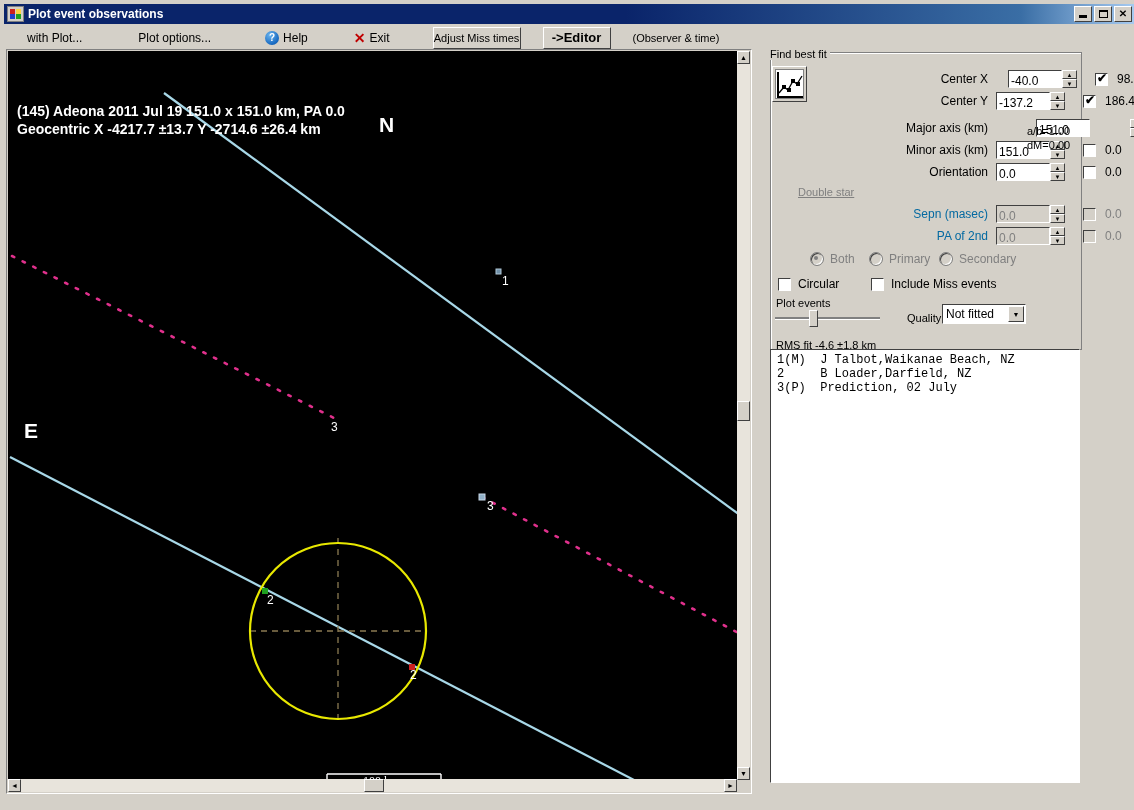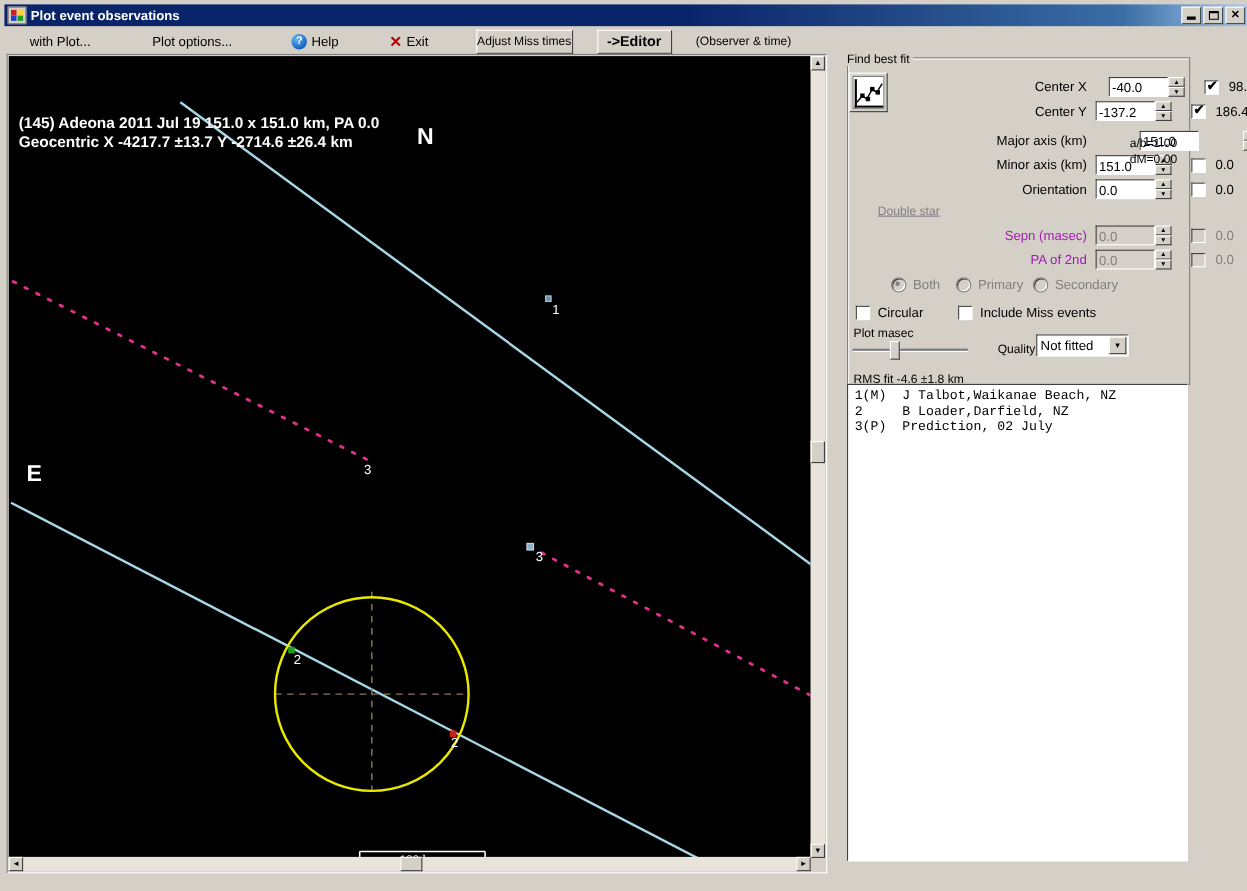--- a/index.html
+++ b/index.html
@@ -102,21 +102,21 @@
   .rpanel{position:absolute;left:758px;top:47px;width:372px;height:745px;background:#d4d0c8;}
   .groupbox{
     position:absolute;left:10px;top:3px;width:310px;height:296px;
     border:1px solid #808080;box-shadow:1px 1px 0 #fff inset;
   }
   .gb-legend{
     position:absolute;left:765px;top:46px;background:#d4d0c8;padding:0 3px;font-size:11px;color:#000;
   }
   .fieldrow{position:absolute;display:flex;align-items:center;}
   .flabel{font-size:12px;color:#000;text-align:right;white-space:nowrap;}
-  .flabel.dim{color:#a21caf;}
+  .flabel.dim{color:#0369a1;}
   .spinbox{
     width:54px;height:18px;background:#fff;
     border-top:1px solid #404040;border-left:1px solid #404040;
     border-right:1px solid #fff;border-bottom:1px solid #fff;
     box-sizing:border-box;position:relative;
   }
   .spinbox.dim{background:#d4d0c8;}
   .spinbox input{
     border:0;outline:0;background:transparent;width:100%;height:100%;
     font-size:12px;font-family:"Liberation Sans",sans-serif;padding:0 2px;box-sizing:border-box;color:#000;
@@ -433,21 +433,21 @@
 
     <div class="fieldrow" style="left:18px;top:228px;">
       <div class="cbox"></div>
       <span class="valtxt" style="margin-left:7px;">Circular</span>
     </div>
     <div class="fieldrow" style="left:111px;top:228px;">
       <div class="cbox"></div>
       <span class="valtxt" style="margin-left:7px;">Include Miss events</span>
     </div>
 
-    <div class="rmslab" style="left:16px;top:248px;">Plot masec</div>
+    <div class="rmslab" style="left:16px;top:248px;">Plot events</div>
     <div class="slidertrack" style="left:15px;top:268px;width:104px;"></div>
     <div class="sliderthumb" style="position:absolute;left:49px;top:261px;"></div>
     <div class="slidertrack" style="left:60px;top:268px;width:60px;"></div>
 
     <div class="rmslab" style="left:147px;top:263px;">Quality</div>
     <div class="combo" style="left:182px;top:255px;width:84px;">
       <span class="ctext">Not fitted</span>
       <span class="carrow">▼</span>
     </div>
 

